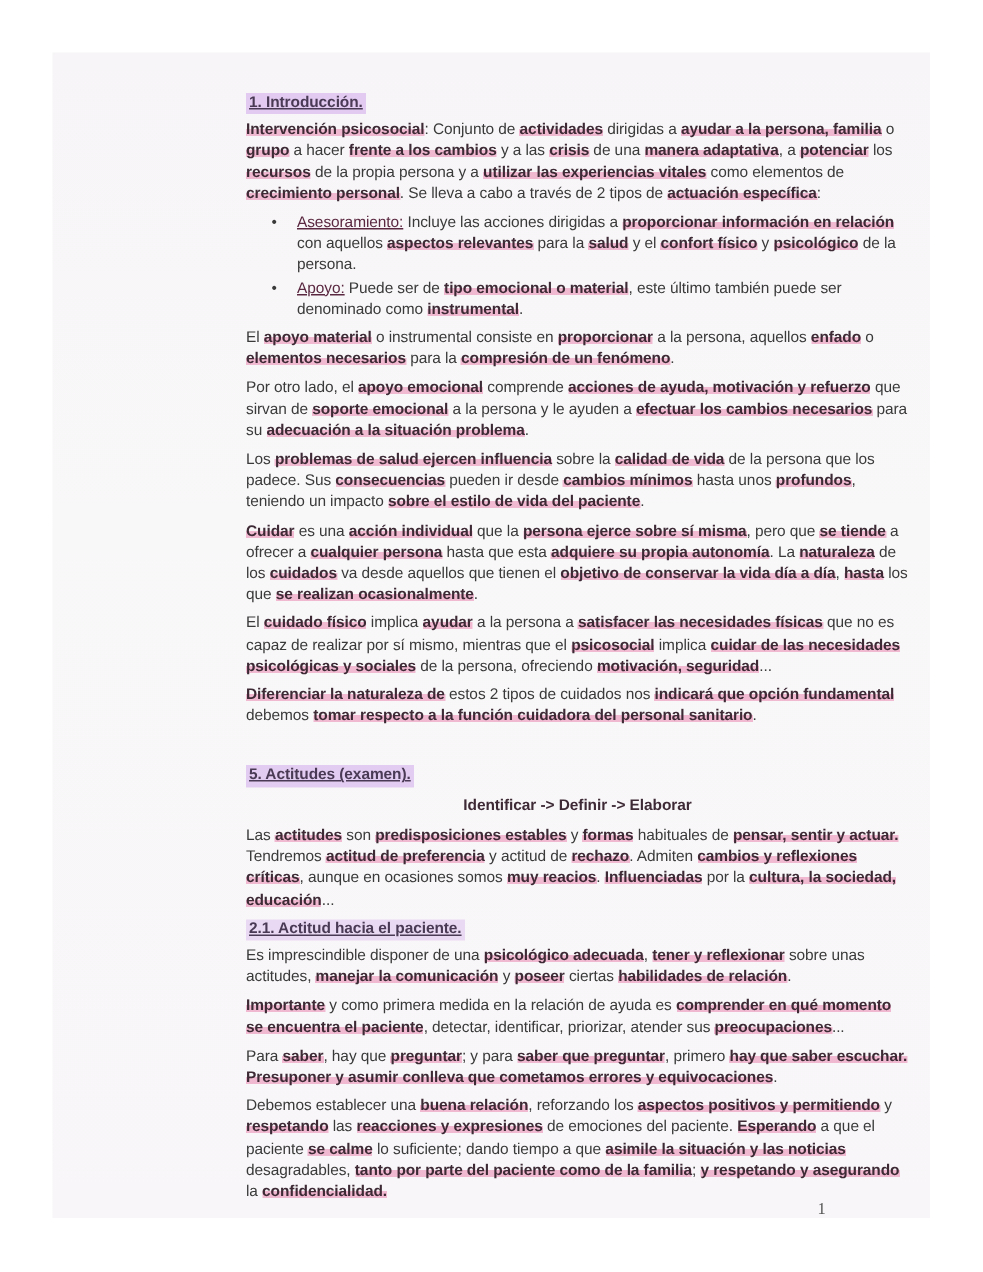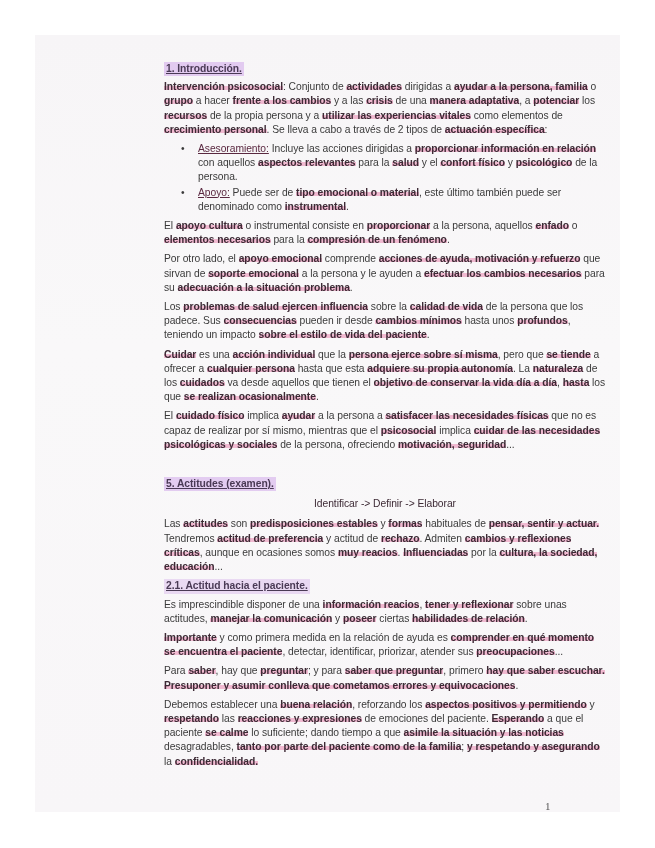--- a/index.html
+++ b/index.html
@@ -20,21 +20,21 @@
     margin-left: 48px;
   }
   .p { margin: 0 0 5px 0; }
   .h {
     font-weight: bold; text-decoration: underline; color: #4a3a55;
     display: inline-block; padding: 0 2px; margin-bottom: 4px;
     background: rgba(200, 150, 230, 0.45);
   }
   .h.sub { background: rgba(200, 150, 230, 0.30); text-decoration: underline; }
   .hl { background: linear-gradient(180deg, transparent 45%, rgba(230, 110, 160, 0.45) 45%, rgba(230,110,160,0.45) 85%, transparent 85%); font-weight: bold; color: #3d2a35; }
-  .b { font-weight: normal; color: #3d2a35; }
+  .b { font-weight: bold; color: #3d2a35; }
   ul { margin: 0 0 5px 0; padding-left: 34px; }
   li { margin-bottom: 1px; list-style: none; position: relative; }
   li .bullet { position: absolute; left: -17px; top: 0; }
   .term { text-decoration: underline; color: #5a2840; font-weight: normal; }
   .center { text-align: center; margin: 2px 0 6px 0; }
   .gap { height: 20px; }
   .pnum { position: absolute; left: 545px; top: 800px; font-size: 11px; color: #555; font-family: "Liberation Serif", serif; }
 </style>
 </head>
 <body>
@@ -49,37 +49,38 @@
     <ul>
       <li>
         <span class="bullet">•</span>
         <span class="term">Asesoramiento:</span><span><span> Incluye las acciones dirigidas a </span><span class="hl">proporcionar información en relación</span><span> con aquellos </span><span class="hl">aspectos relevantes</span><span> para la </span><span class="hl">salud</span><span> y el </span><span class="hl">confort físico</span><span> y </span><span class="hl">psicológico</span><span> de la persona.</span></span>
       </li>
       <li>
         <span class="bullet">•</span>
         <span class="term">Apoyo:</span><span><span> Puede ser de </span><span class="hl">tipo emocional o material</span><span>, este último también puede ser denominado como </span><span class="hl">instrumental</span><span>.</span></span>
       </li>
     </ul>
-    <p class="p"><span>El </span><span class="hl">apoyo cultura</span><span> o instrumental consiste en </span><span class="hl">proporcionar</span><span> a la persona, aquellos </span><span class="hl">enfado</span><span> o </span><span class="hl">elementos necesarios</span><span> para la </span><span class="hl">compresión de un fenómeno</span><span>.</span></p>
+    <p class="p"><span>El </span><span class="hl">apoyo material</span><span> o instrumental consiste en </span><span class="hl">proporcionar</span><span> a la persona, aquellos </span><span class="hl">enfado</span><span> o </span><span class="hl">elementos necesarios</span><span> para la </span><span class="hl">compresión de un fenómeno</span><span>.</span></p>
     <p class="p"><span>Por otro lado, el </span><span class="hl">apoyo emocional</span><span> comprende </span><span class="hl">acciones de ayuda, motivación y refuerzo</span><span> que sirvan de </span><span class="hl">soporte emocional</span><span> a la persona y le ayuden a </span><span class="hl">efectuar los cambios necesarios</span><span> para su </span><span class="hl">adecuación a la situación problema</span><span>.</span></p>
     <p class="p"><span>Los </span><span class="hl">problemas de salud ejercen influencia</span><span> sobre la </span><span class="hl">calidad de vida</span><span> de la persona que los padece. Sus </span><span class="hl">consecuencias</span><span> pueden ir desde </span><span class="hl">cambios mínimos</span><span> hasta unos </span><span class="hl">profundos</span><span>, teniendo un impacto </span><span class="hl">sobre el estilo de vida del paciente</span><span>.</span></p>
     <p class="p"><span class="hl">Cuidar</span><span> es una </span><span class="hl">acción individual</span><span> que la </span><span class="hl">persona ejerce sobre sí misma</span><span>, pero que </span><span class="hl">se tiende</span><span> a ofrecer a </span><span class="hl">cualquier persona</span><span> hasta que esta </span><span class="hl">adquiere su propia autonomía</span><span>. La </span><span class="hl">naturaleza</span><span> de los </span><span class="hl">cuidados</span><span> va desde aquellos que tienen el </span><span class="hl">objetivo de conservar la vida día a día</span><span>, </span><span class="hl">hasta</span><span> los que </span><span class="hl">se realizan ocasionalmente</span><span>.</span></p>
     <p class="p"><span>El </span><span class="hl">cuidado físico</span><span> implica </span><span class="hl">ayudar</span><span> a la persona a </span><span class="hl">satisfacer las necesidades físicas</span><span> que no es capaz de realizar por sí mismo, mientras que el </span><span class="hl">psicosocial</span><span> implica </span><span class="hl">cuidar de las necesidades psicológicas y sociales</span><span> de la persona, ofreciendo </span><span class="hl">motivación, seguridad</span><span>...</span></p>
+    <p class="p"><span class="hl">Diferenciar la naturaleza de</span><span> estos 2 tipos de cuidados nos </span><span class="hl">indicará que opción fundamental</span><span> debemos </span><span class="hl">tomar respecto a la función cuidadora del personal sanitario</span><span>.</span></p>
   </div>
 
   <div class="gap"></div>
 
   <div>
     <div class="h">5. Actitudes (examen).</div>
     <p class="p center b">Identificar -&gt; Definir -&gt; Elaborar</p>
     <p class="p"><span>Las </span><span class="hl">actitudes</span><span> son </span><span class="hl">predisposiciones estables</span><span> y </span><span class="hl">formas</span><span> habituales de </span><span class="hl">pensar, sentir y actuar.</span><span> Tendremos </span><span class="hl">actitud de preferencia</span><span> y actitud de </span><span class="hl">rechazo</span><span>. Admiten </span><span class="hl">cambios y reflexiones críticas</span><span>, aunque en ocasiones somos </span><span class="hl">muy reacios</span><span>. </span><span class="hl">Influenciadas</span><span> por la </span><span class="hl">cultura, la sociedad, educación</span><span>...</span></p>
   </div>
 
   <div>
     <div class="h sub">2.1. Actitud hacia el paciente.</div>
-    <p class="p"><span>Es imprescindible disponer de una </span><span class="hl">información reacios</span><span>, </span><span class="hl">tener y reflexionar</span><span> sobre unas actitudes, </span><span class="hl">manejar la comunicación</span><span> y </span><span class="hl">poseer</span><span> ciertas </span><span class="hl">habilidades de relación</span><span>.</span></p>
+    <p class="p"><span>Es imprescindible disponer de una </span><span class="hl">psicológico adecuada</span><span>, </span><span class="hl">tener y reflexionar</span><span> sobre unas actitudes, </span><span class="hl">manejar la comunicación</span><span> y </span><span class="hl">poseer</span><span> ciertas </span><span class="hl">habilidades de relación</span><span>.</span></p>
     <p class="p"><span class="hl">Importante</span><span> y como primera medida en la relación de ayuda es </span><span class="hl">comprender en qué momento se encuentra el paciente</span><span>, detectar, identificar, priorizar, atender sus </span><span class="hl">preocupaciones</span><span>...</span></p>
     <p class="p"><span>Para </span><span class="hl">saber</span><span>, hay que </span><span class="hl">preguntar</span><span>; y para </span><span class="hl">saber que preguntar</span><span>, primero </span><span class="hl">hay que saber escuchar.</span><span> </span><span class="hl">Presuponer y asumir conlleva que cometamos errores y equivocaciones</span><span>.</span></p>
     <p class="p"><span>Debemos establecer una </span><span class="hl">buena relación</span><span>, reforzando los </span><span class="hl">aspectos positivos y permitiendo</span><span> y </span><span class="hl">respetando</span><span> las </span><span class="hl">reacciones y expresiones</span><span> de emociones del paciente. </span><span class="hl">Esperando</span><span> a que el paciente </span><span class="hl">se calme</span><span> lo suficiente; dando tiempo a que </span><span class="hl">asimile la situación y las noticias</span><span> desagradables, </span><span class="hl">tanto por parte del paciente como de la familia</span><span>; </span><span class="hl">y respetando y asegurando</span><span> la </span><span class="hl">confidencialidad.</span></p>
   </div>
 </div>
 
 <div class="pnum">1</div>
 
 </body></html>

